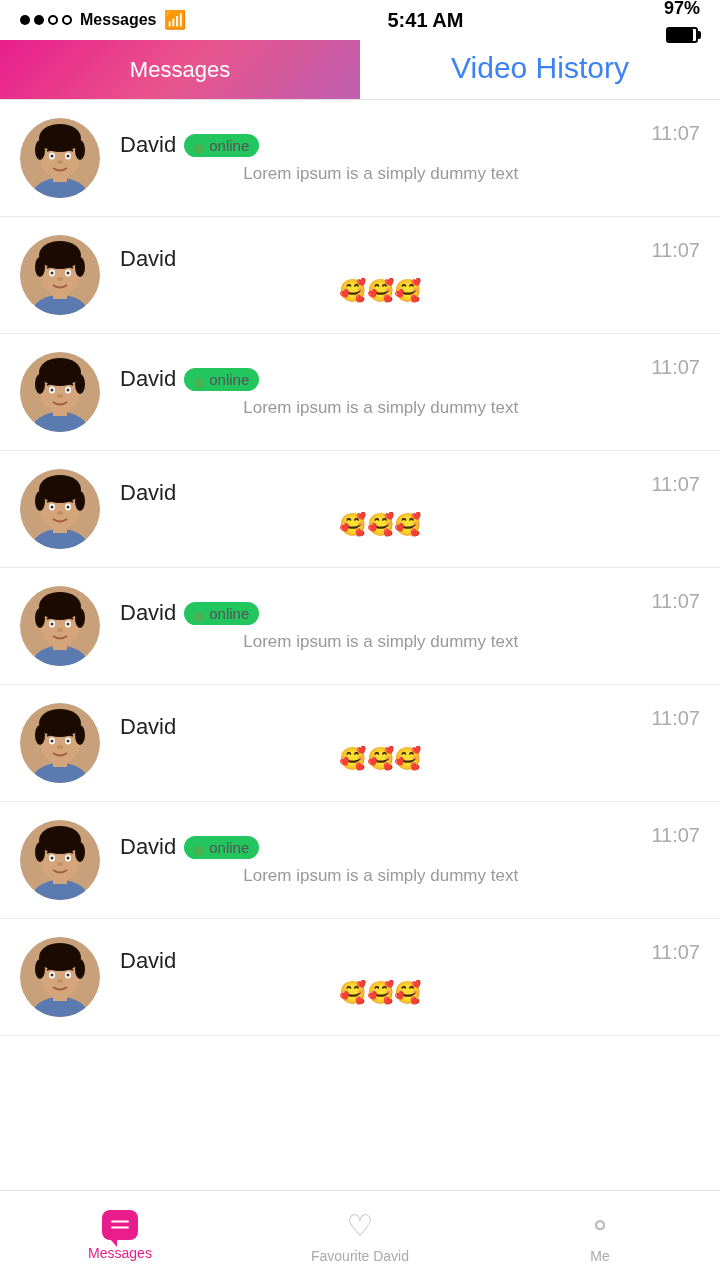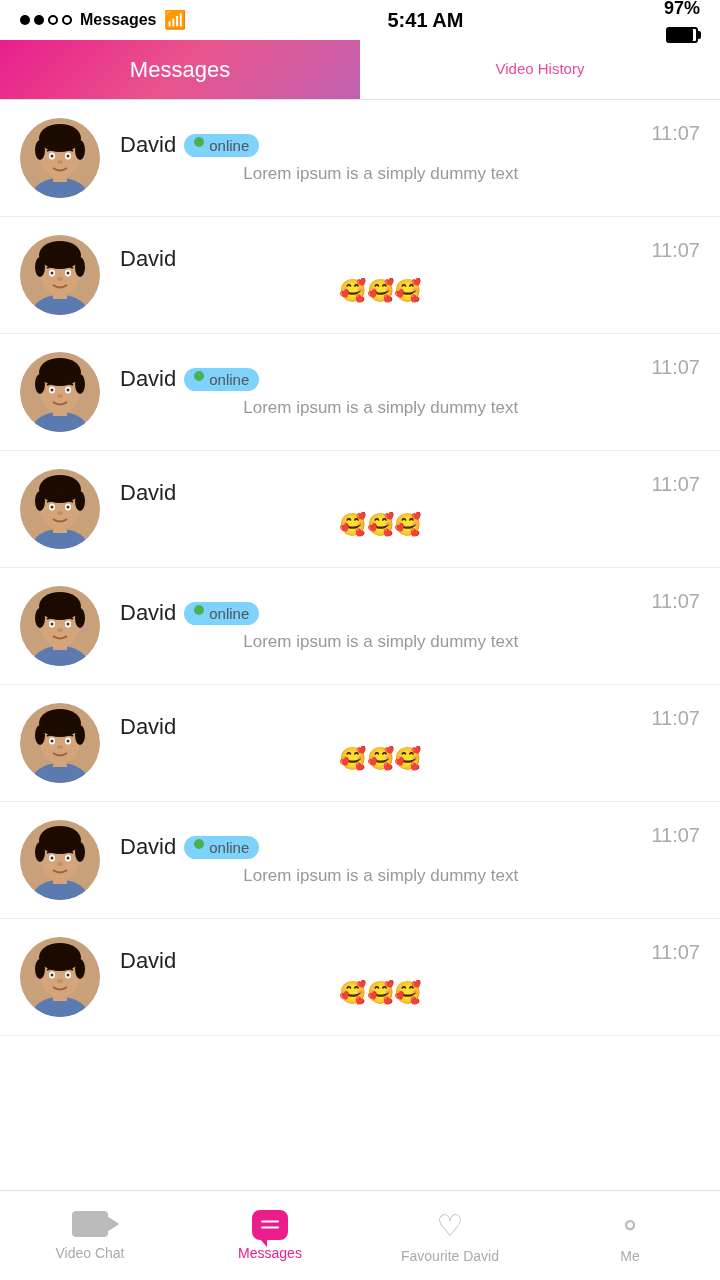--- a/index.html
+++ b/index.html
@@ -72,22 +72,22 @@
       font-size: 22px;
       font-weight: 500;
       cursor: pointer;
     }
     .tab-video-history {
       flex: 1;
       background: #fff;
       display: flex;
       align-items: center;
       justify-content: center;
-      color: #ec4899;
-      font-size: 15px;
+      color: #3b82f6;
+      font-size: 30px;
       font-weight: 400;
       cursor: pointer;
       border-bottom: 3px solid transparent;
     }
     .message-item {
       display: flex;
       align-items: center;
       padding: 18px 20px;
       border-bottom: 1px solid #ebebeb;
       cursor: pointer;
@@ -122,23 +122,23 @@
       gap: 8px;
       margin-bottom: 6px;
     }
     .contact-name {
       font-size: 22px;
       font-weight: 500;
       color: #222;
     }
     .online-badge {
       display: flex;
-      align-items: flex-start;
+      align-items: flex-end;
       gap: 5px;
-      background: #7dd3fc;
+      background: #22c55e;
       border-radius: 20px;
       padding: 3px 10px;
       font-size: 15px;
       color: #555;
     }
     .online-dot {
       width: 10px;
       height: 10px;
       border-radius: 50%;
       background: #4caf50;
@@ -596,26 +596,20 @@
           </div>
           <div class="message-preview emoji-preview">🥰🥰🥰</div>
         </div>
         <div class="message-time">11:07</div>
       </div>
     </div>
 </div>
 
 <nav class="bottom-nav">
 
-  <div class="nav-item">
-    <div>
-      <div class="video-cam"></div>
-    </div>
-    <span class="nav-label">Video Chat</span>
-  </div>
 
   <div class="nav-item active">
     <div class="msg-icon-wrap">
       <div class="msg-bubble">
         <div class="msg-lines">
           <div class="msg-line"></div>
           <div class="msg-line"></div>
         </div>
       </div>
     </div>

